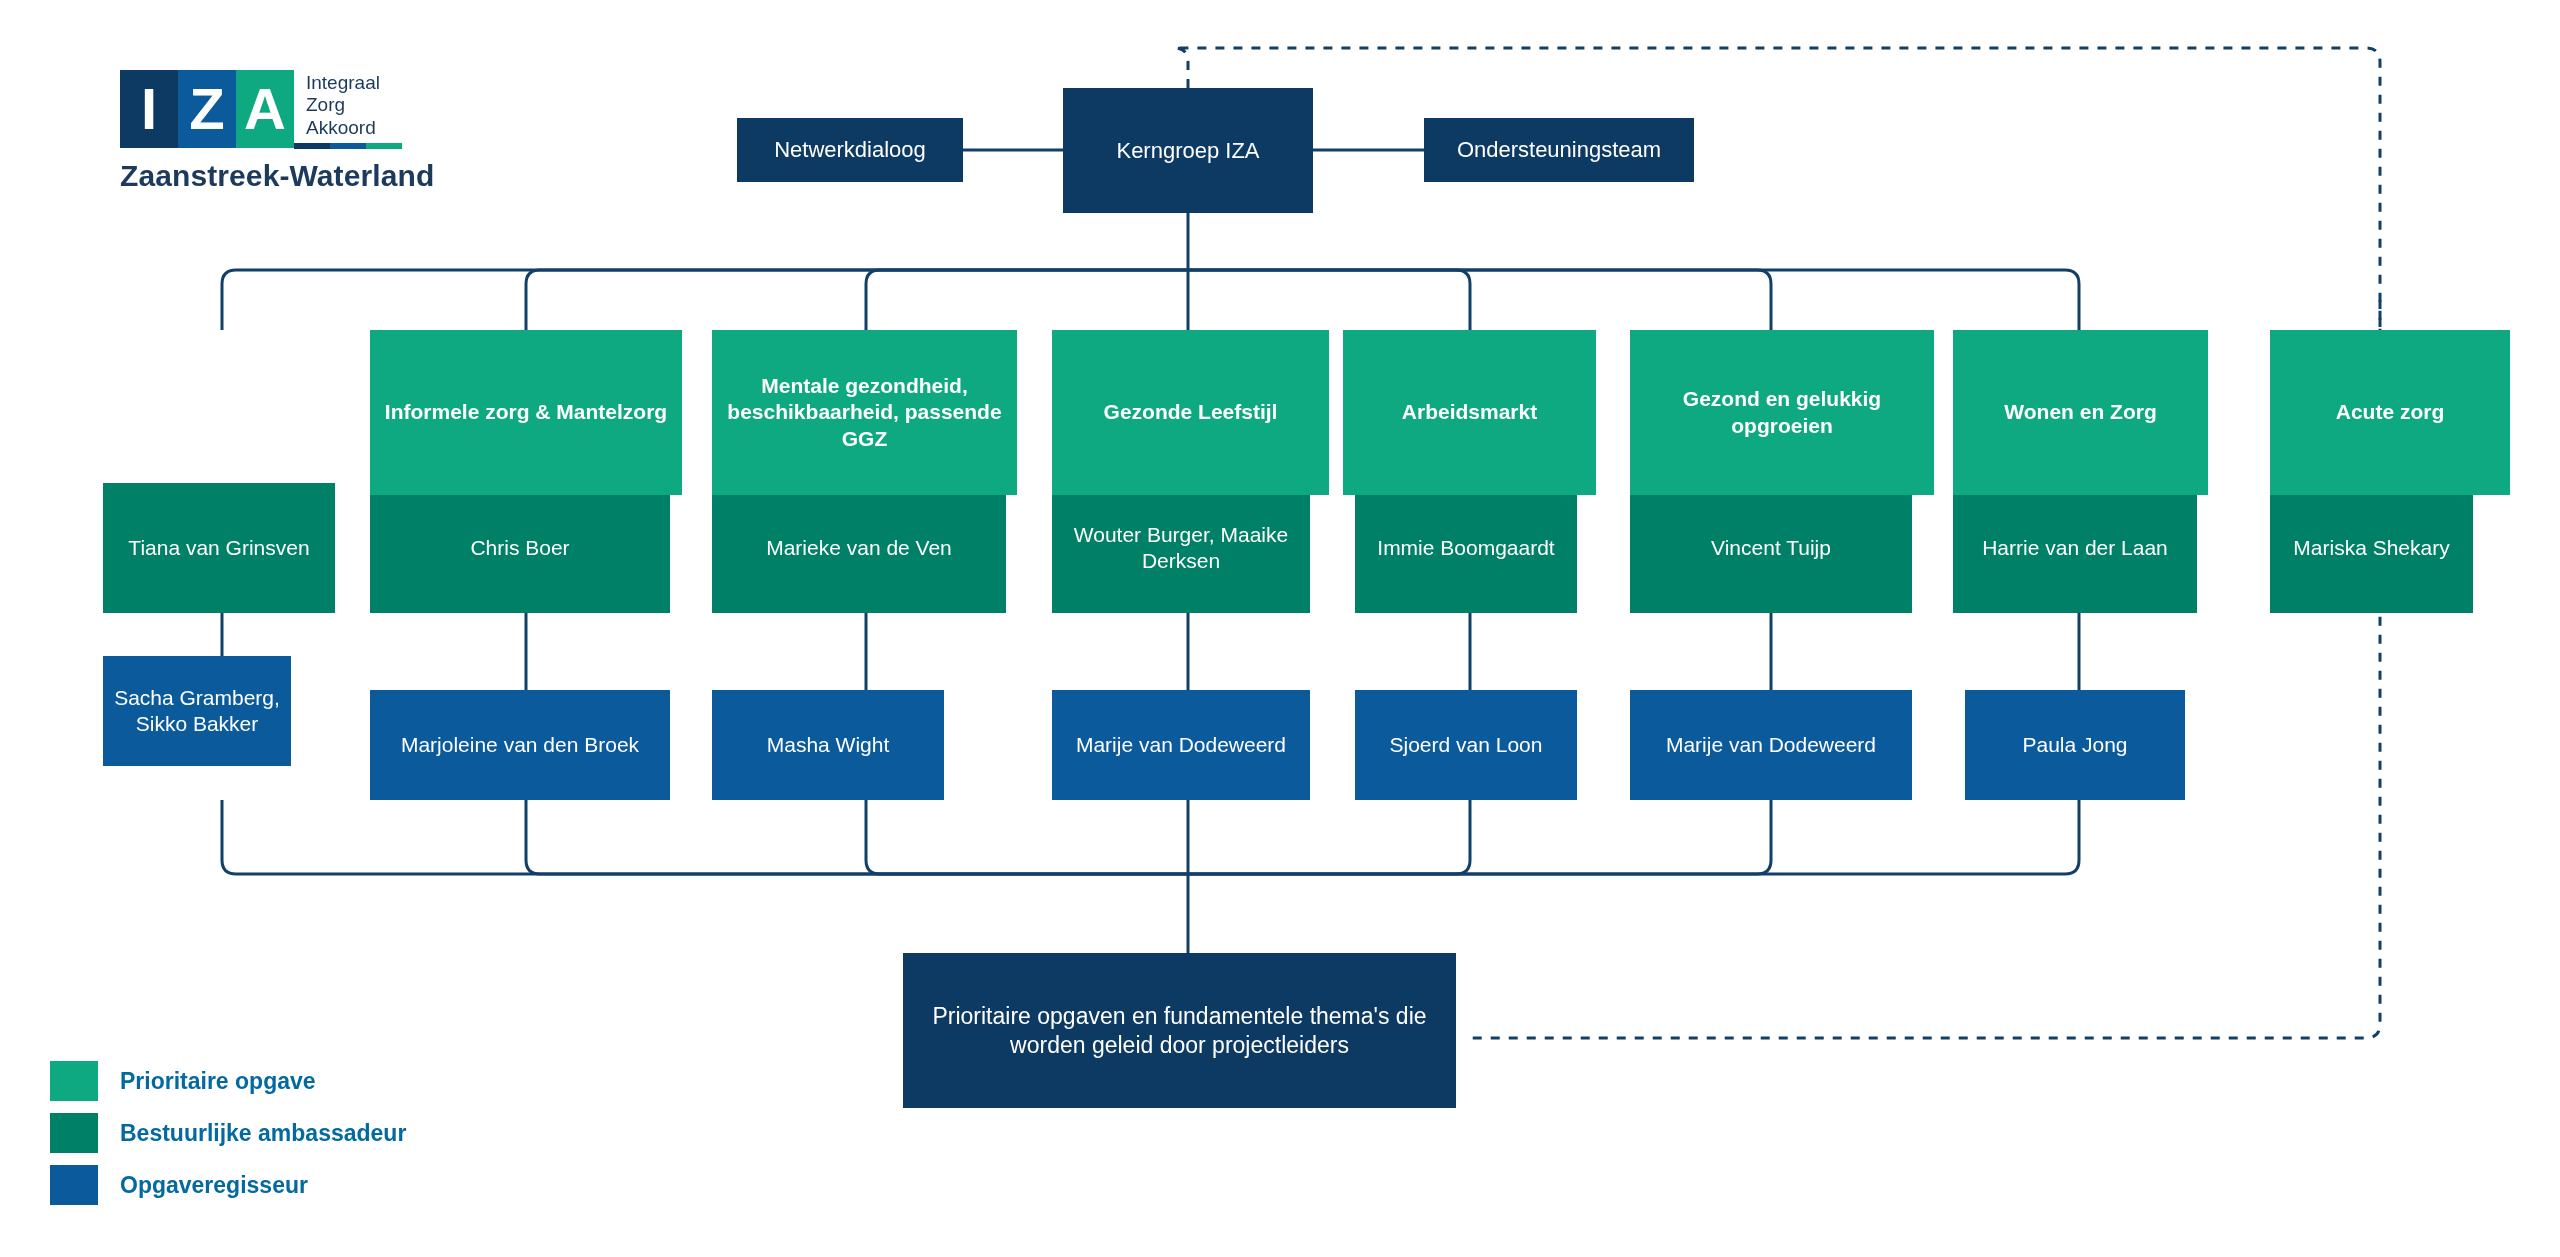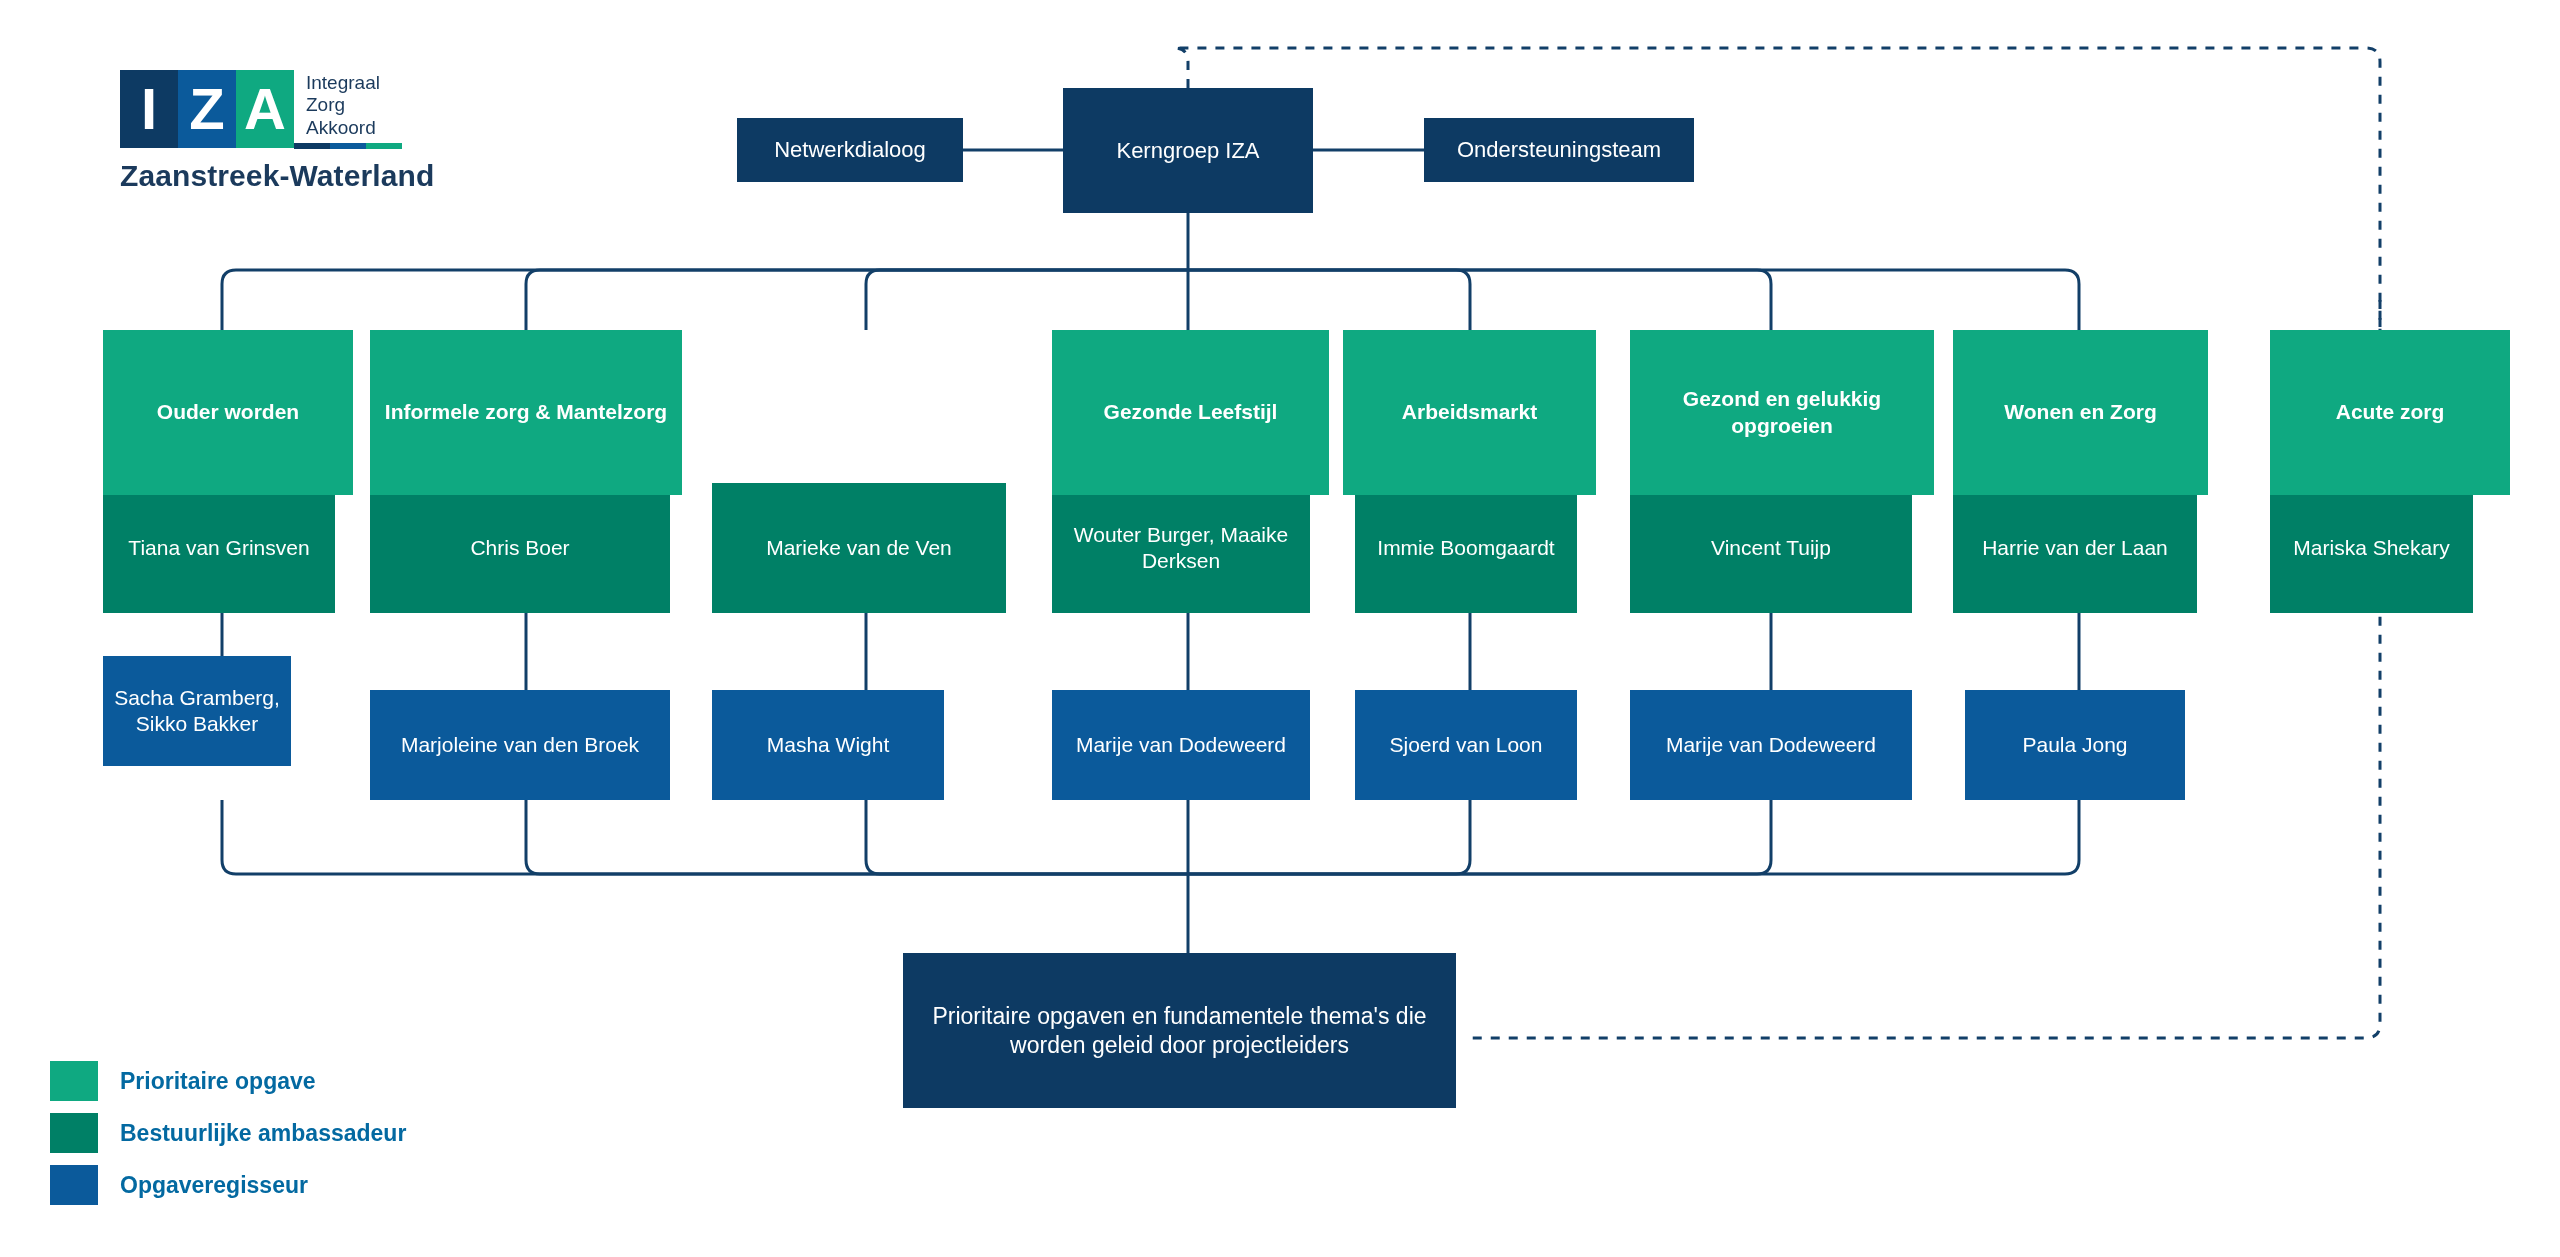--- a/index.html
+++ b/index.html
@@ -168,40 +168,40 @@
   </div>
 
   <div class="node navy-box" style="left:1063px; top:88px; width:250px; height:125px;">
     <span>Kerngroep IZA</span>
   </div>
 
   <div class="node navy-box" style="left:1424px; top:118px; width:270px; height:64px;">
     <span>Ondersteuningsteam</span>
   </div>
 
-  <div class="node theme-box" style="left:103px; top:330px; width:250px; height:165px;">
-    <span>Ouder worden</span>
-  </div>
   <div class="node amb-box" style="left:103px; top:483px; width:232px; height:130px;">
     <span>Tiana van Grinsven</span>
   </div>
   <div class="node reg-box" style="left:103px; top:656px; width:188px; height:110px;">
     <span>Sacha Gramberg, Sikko Bakker</span>
   </div>
 
   <div class="node theme-box" style="left:370px; top:330px; width:312px; height:165px;">
     <span>Informele zorg &amp; Mantelzorg</span>
   </div>
   <div class="node amb-box" style="left:370px; top:483px; width:300px; height:130px;">
     <span>Chris Boer</span>
   </div>
   <div class="node reg-box" style="left:370px; top:690px; width:300px; height:110px;">
     <span>Marjoleine van den Broek</span>
   </div>
 
+  <div class="node theme-box" style="left:712px; top:330px; width:305px; height:165px;">
+    <span>Mentale gezondheid, beschikbaarheid, passende GGZ</span>
+  </div>
   <div class="node amb-box" style="left:712px; top:483px; width:294px; height:130px;">
     <span>Marieke van de Ven</span>
   </div>
   <div class="node reg-box" style="left:712px; top:690px; width:232px; height:110px;">
     <span>Masha Wight</span>
   </div>
 
   <div class="node theme-box" style="left:1052px; top:330px; width:277px; height:165px;">
     <span>Gezonde Leefstijl</span>
   </div>

